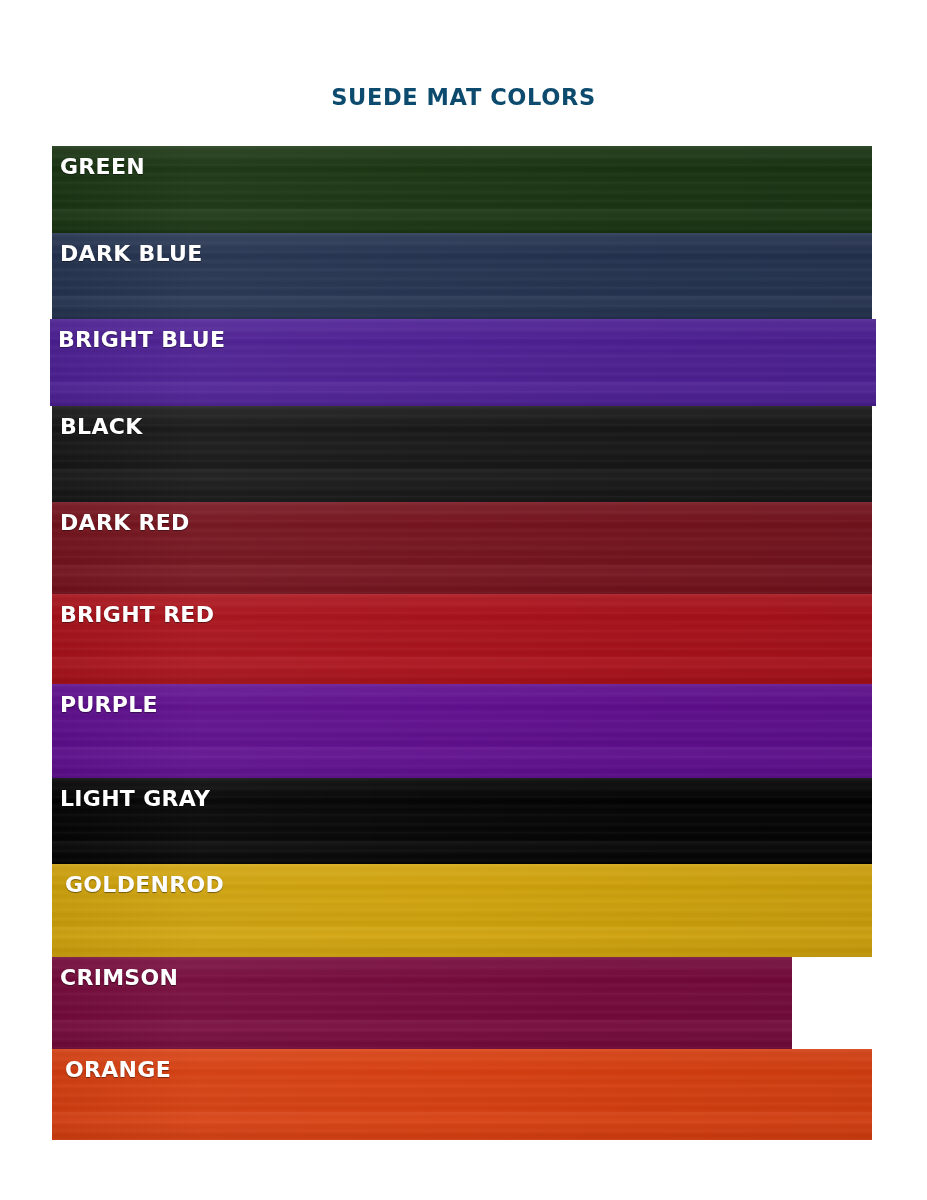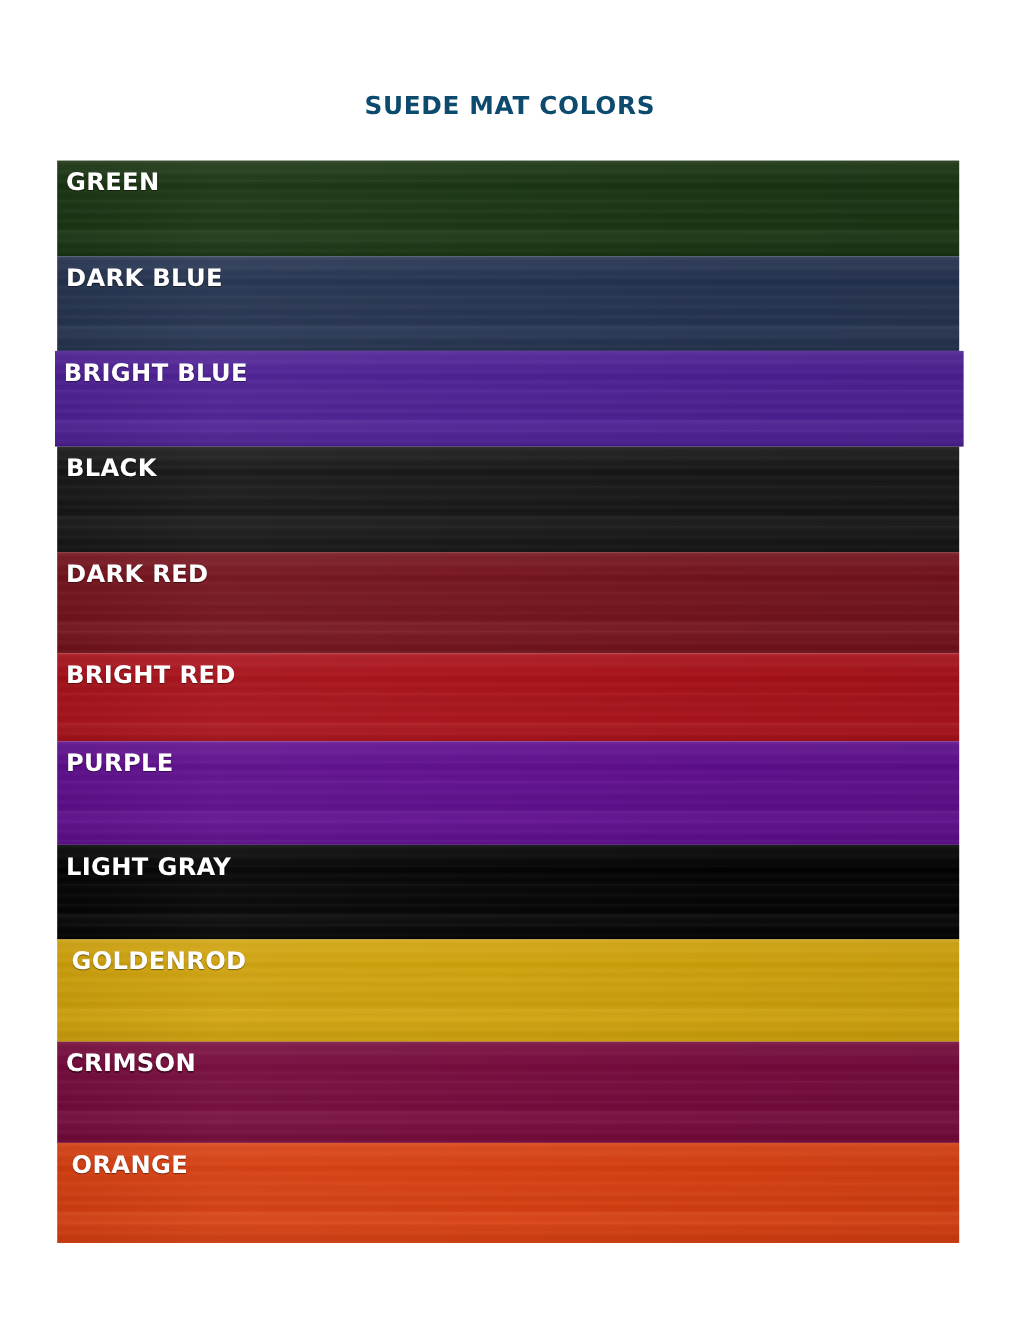--- a/index.html
+++ b/index.html
@@ -144,41 +144,41 @@
       <div class="swatch" style="height: 96px; width: 820px; margin-left: 0px; background-color: rgb(20, 20, 20);">
         <span class="sheen"></span>
         <span class="grain"></span>
         <span class="swatch-label">BLACK</span>
       </div>
       <div class="swatch" style="height: 92px; width: 820px; margin-left: 0px; background-color: rgb(117, 16, 26);">
         <span class="sheen"></span>
         <span class="grain"></span>
         <span class="swatch-label">DARK RED</span>
       </div>
-      <div class="swatch" style="height: 80px; width: 820px; margin-left: 0px; background-color: rgb(171, 14, 23);">
+      <div class="swatch" style="height: 90px; width: 820px; margin-left: 0px; background-color: rgb(171, 14, 23);">
         <span class="sheen"></span>
         <span class="grain"></span>
         <span class="swatch-label">BRIGHT RED</span>
       </div>
       <div class="swatch" style="height: 94px; width: 820px; margin-left: 0px; background-color: rgb(94, 11, 143);">
         <span class="sheen"></span>
         <span class="grain"></span>
         <span class="swatch-label">PURPLE</span>
       </div>
       <div class="swatch" style="height: 86px; width: 820px; margin-left: 0px; background-color: #000000;">
         <span class="sheen"></span>
         <span class="grain"></span>
         <span class="swatch-label">LIGHT GRAY</span>
       </div>
       <div class="swatch" style="height: 93px; width: 820px; margin-left: 0px; background-color: rgb(211, 164, 8);">
         <span class="sheen"></span>
         <span class="grain"></span>
         <span class="swatch-label indent">GOLDENROD</span>
       </div>
-      <div class="swatch" style="height: 92px; width: 820px; margin-left: 0px; background-color: rgb(118, 7, 58);">
+      <div class="swatch" style="height: 92px; width: 740px; margin-left: 0px; background-color: rgb(118, 7, 58);">
         <span class="sheen"></span>
         <span class="grain"></span>
         <span class="swatch-label">CRIMSON</span>
       </div>
       <div class="swatch" style="height: 91px; width: 820px; margin-left: 0px; background-color: rgb(218, 61, 13);">
         <span class="sheen"></span>
         <span class="grain"></span>
         <span class="swatch-label indent">ORANGE</span>
       </div>
     </div>

